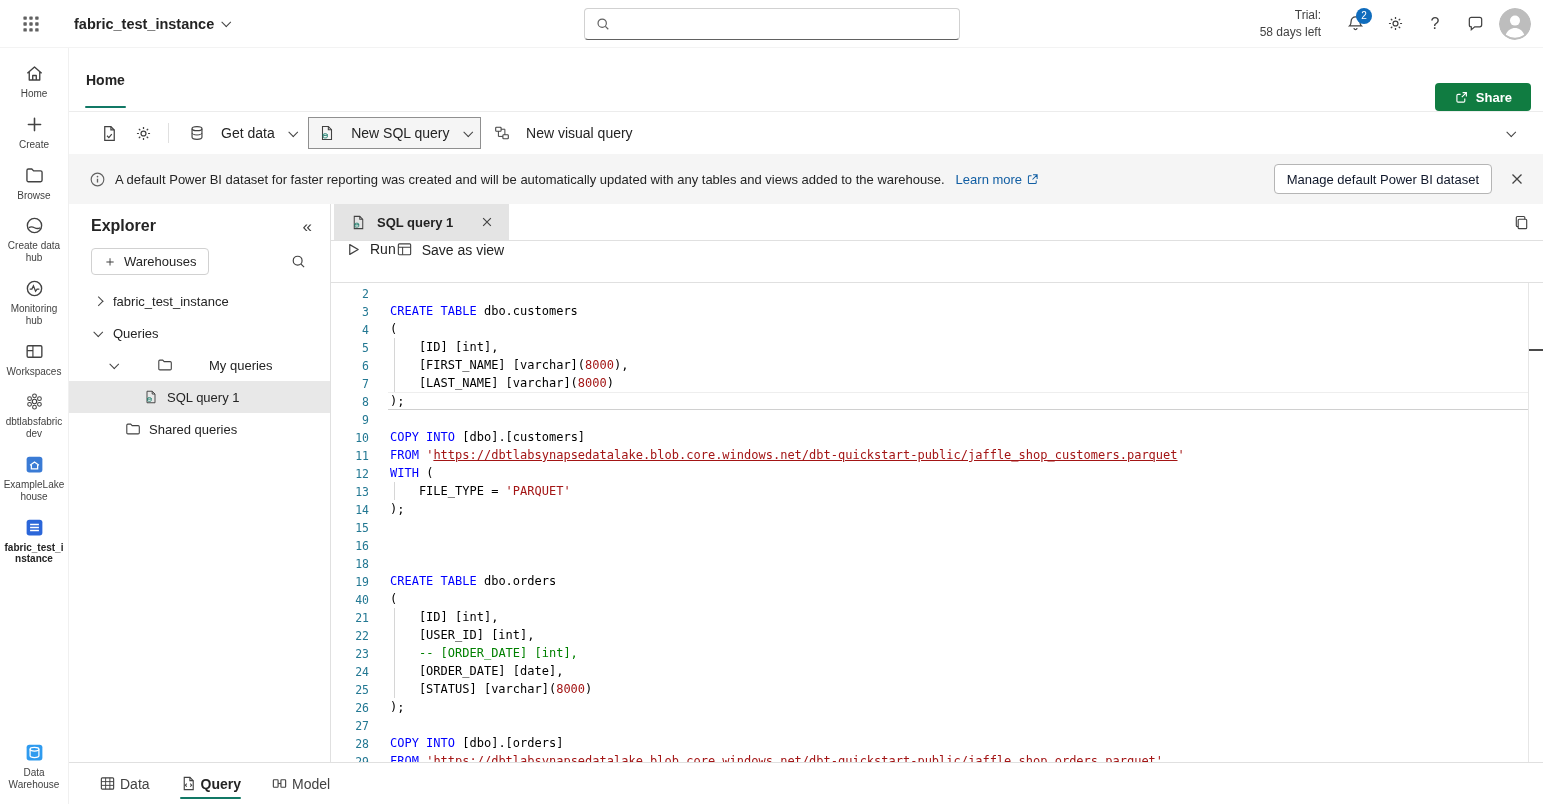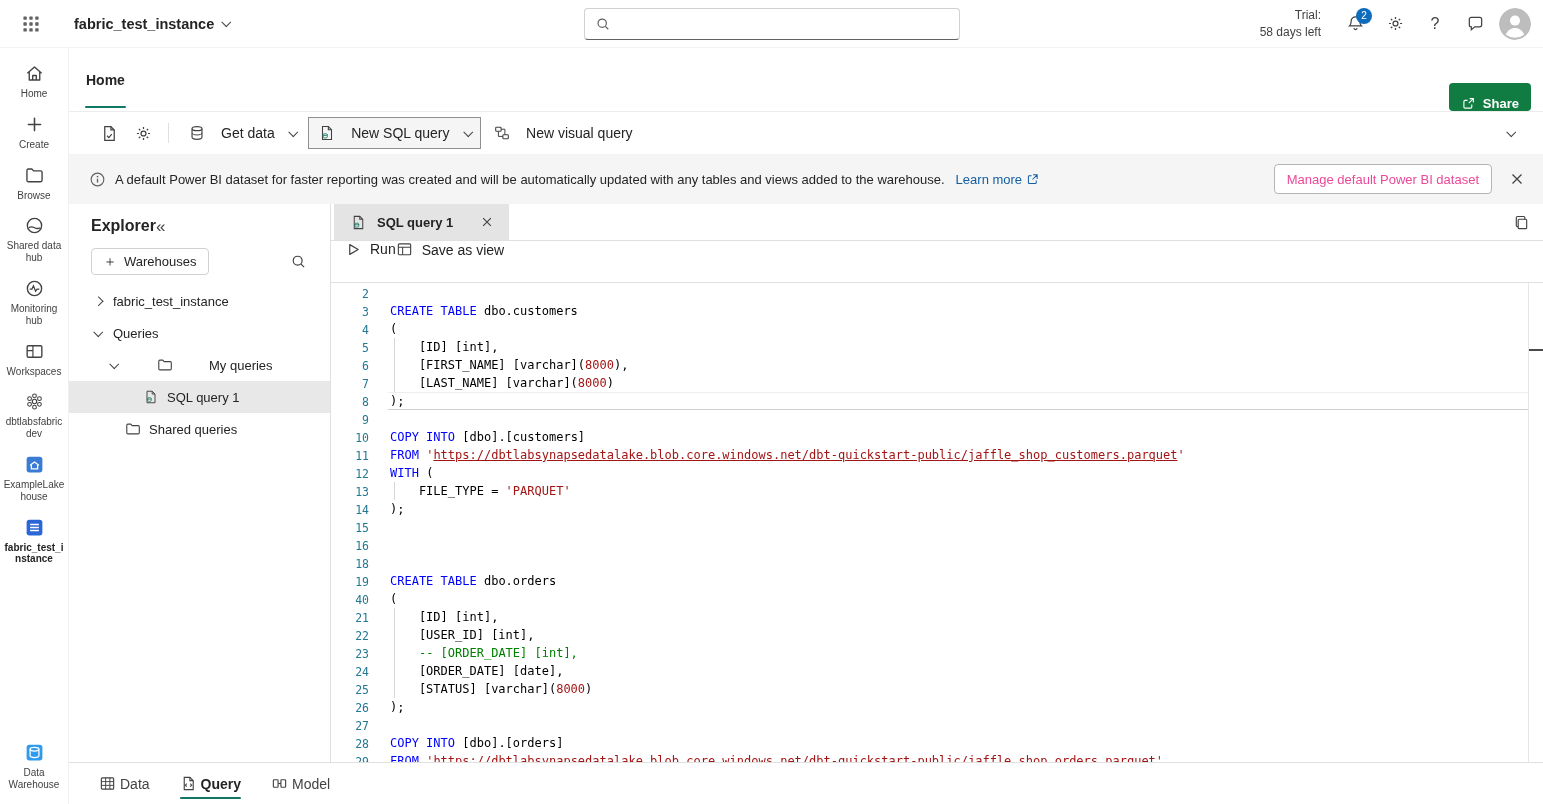--- a/index.html
+++ b/index.html
@@ -41,44 +41,44 @@
   .rail-item.selected .rail-label { color:#242424; font-weight:700; word-break:break-all; }
   .rail-spacer { flex:1; }
 
   
   .rightcol { flex:1; display:flex; flex-direction:column; min-width:0; }
 
   
   .ribbon { flex:0 0 36px; display:flex; align-items:center; padding:0 12px 0 16px; border-bottom:1px solid #ececec; }
   .home-tab { height:100%; display:flex; align-items:center; font-weight:700; font-size:14px; position:relative; padding:0 1px; cursor:pointer; }
   .home-tab::after { content:""; position:absolute; left:0; right:0; bottom:3px; height:2.5px; border-radius:2px; background:#117865; }
-  .share-btn { margin-left:auto; background:#107c41; color:#fff; height:28px; border-radius:4px; padding:0 12px;
-    display:flex; align-items:flex-end; gap:7px; font-size:13px; font-weight:600;margin-top:35px; }
+  .share-btn { margin-left:auto; background:#107c41; color:#fff; height:28px; border-radius:4px; padding:0 19px;
+    display:flex; align-items:center; gap:7px; font-size:13px; font-weight:600;margin-top:35px; }
 
   
   .toolbar { flex:0 0 42px; display:flex; align-items:center; padding:0 16px 0 24px; gap:2px; }
   .tb-icon-btn { width:32px; height:32px; display:flex; align-items:center; justify-content:center; border-radius:4px; color:#424242; }
   .tb-divider { width:1px; height:20px; background:#e0e0e0; margin:0 7px; }
   .tb-btn { display:flex; align-items:center; gap:15px; height:32px; padding:0 9px; border-radius:4px; font-size:14px; color:#242424; border:1px solid transparent; }
   .tb-btn.pressed { background:#f5f5f5; border:1px solid #8f8f8f; border-radius:0; }
   .toolbar-collapse { margin-left:auto; width:32px; height:32px; display:flex; align-items:center; justify-content:center; }
 
   
   .banner { flex:0 0 50px; background:#f5f5f5; display:flex; align-items:center; gap:9px; padding:0 10px 0 20px; font-size:13px; color:#242424; }
   .banner-text { white-space:nowrap; }
   .learn-more { color:#115ea3; text-decoration:none; display:inline-flex; align-items:center; gap:4px; margin-left:2px; cursor:pointer; }
-  .manage-btn { margin-left:auto; background:#fff; border:1px solid #b5b5b5; border-radius:4px; height:30px; padding:0 12px; font-size:13px; color:#ec4899; white-space:nowrap; }
+  .manage-btn { margin-left:auto; background:#fff; border:1px solid #b5b5b5; border-radius:4px; height:30px; padding:0 12px; font-size:13px; color:#0f172a; white-space:nowrap; }
   .banner-close { width:32px; height:32px; display:flex; align-items:center; justify-content:center; font-size:17px; color:#424242; }
 
   
   .content { flex:1; display:flex; min-height:0; }
 
   
   .explorer { flex:0 0 262px; border-right:1px solid #e0e0e0; display:flex; flex-direction:column; min-height:0; }
-  .exp-header { display:flex; align-items:center; justify-content:flex-start; padding:13px 18px 8px 22px; }
+  .exp-header { display:flex; align-items:center; justify-content:space-between; padding:13px 18px 8px 22px; }
   .exp-title { font-size:16px; font-weight:700; }
   .exp-collapse { font-size:17px; color:#424242; line-height:1; }
   .exp-tools { display:flex; align-items:center; justify-content:space-between; padding:4px 18px 10px 22px; }
   .warehouses-btn { display:flex; align-items:center; gap:7px; border:1px solid #d1d1d1; border-radius:4px; height:27px; padding:0 11px; font-size:13px; background:#fff; color:#242424; }
   .plus-glyph { font-size:14px; line-height:1; color:#424242; }
   .exp-search-btn { width:28px; height:28px; display:flex; align-items:center; justify-content:center; }
   .tree { flex:1; overflow:hidden; font-size:13px; }
   .tree-row { height:32px; display:flex; align-items:center; gap:8px; cursor:pointer; position:relative; }
   .tree-row.selected { background:#e8e8e8; }
   .chvbox { width:14px; height:14px; display:flex; align-items:center; justify-content:center; flex:none; }
@@ -233,21 +233,21 @@
             </span>
             <span class="rail-label">Browse</span>
           </div>
           <div class="rail-item">
             <span class="ic">
               <svg viewBox="0 0 20 20" width="21" height="21">
                 <circle cx="10" cy="10" r="6.8" fill="none" stroke="#424242" stroke-width="1.3"></circle>
                 <path d="M4.6 12.1c1.7-1.1 3.2-1.1 5.4 0s3.7 1.1 5.4 0" fill="none" stroke="#424242" stroke-width="1.2"></path>
               </svg>
             </span>
-            <span class="rail-label">Shared data hub</span>
+            <span class="rail-label">Create data hub</span>
           </div>
           <div class="rail-item">
             <span class="ic">
               <svg viewBox="0 0 20 20" width="21" height="21">
                 <circle cx="10" cy="10" r="6.8" fill="none" stroke="#424242" stroke-width="1.3"></circle>
                 <path d="M5.4 10.5h2.1l1.5-3.1 2 5.2 1.5-2.1h2.1" fill="none" stroke="#424242" stroke-width="1.2"></path>
               </svg>
             </span>
             <span class="rail-label">Monitoring hub</span>
           </div>

